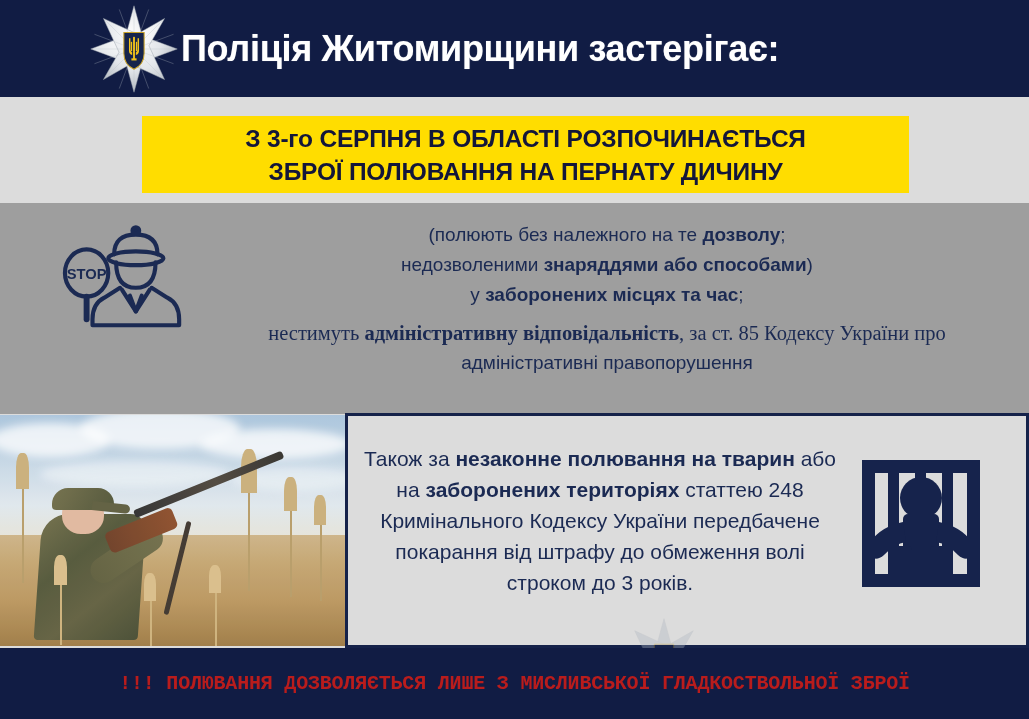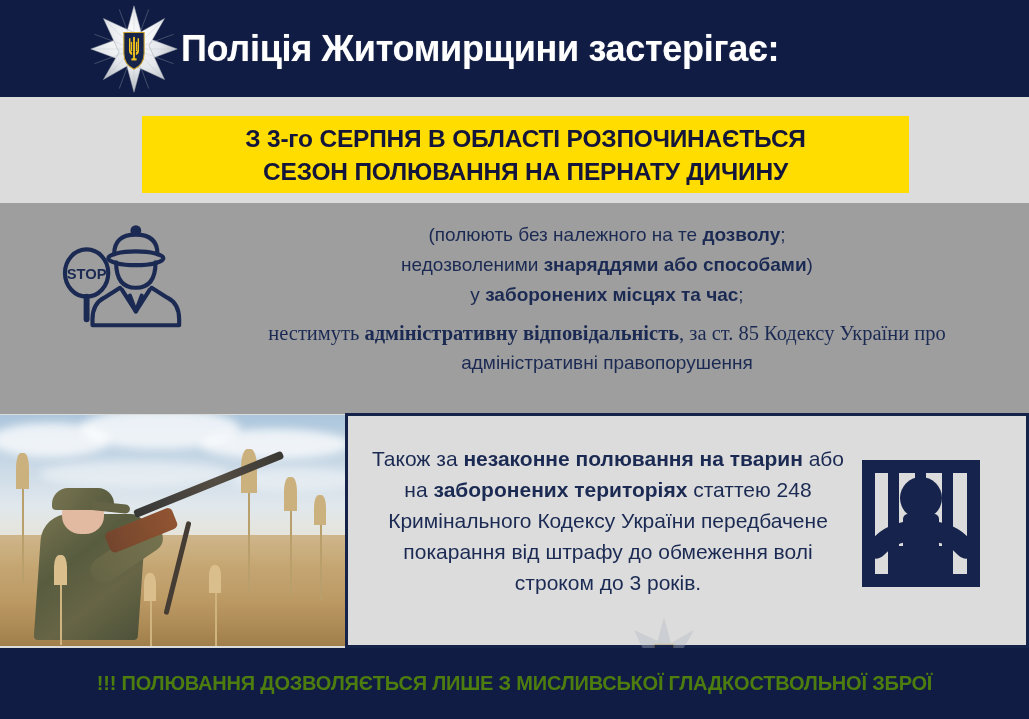--- a/index.html
+++ b/index.html
@@ -115,21 +115,21 @@
     background:#3a3028;border-radius:3px;transform:rotate(14deg);
   }
   .ph-overlay{position:absolute;inset:0;background:rgba(255,255,255,.06);}
 
   .div-v{position:absolute;left:345px;top:413px;width:3px;height:235px;background:#15224a;}
   .div-h{position:absolute;left:345px;top:413px;width:684px;height:3px;background:#15224a;}
   .div-h-bot{position:absolute;left:347px;top:645px;width:682px;height:3px;background:#15224a;}
   .div-r{position:absolute;left:1026px;top:413px;width:3px;height:235px;background:#15224a;}
 
   .right-text{
-    position:absolute;left:368px;top:443px;width:480px;
+    position:absolute;left:360px;top:443px;width:480px;
     text-align:center;color:#1b2a53;
     font-size:21px;line-height:31px;
   }
   .jail-icon{position:absolute;left:848px;top:448px;width:146px;height:146px;}
 
   
   .watermark{
     position:absolute;left:612px;top:612px;width:417px;height:107px;
     pointer-events:none;overflow:hidden;
   }
@@ -146,22 +146,22 @@
   }
 
   
   .bottom-strip{
     position:absolute;left:0;top:648px;width:1029px;height:71px;
     background:#111c44;
   }
   .bottom-text{
     position:absolute;left:0;top:648px;width:1029px;height:71px;
     display:flex;align-items:center;justify-content:center;
-    color:#4d7c0f;font-weight:bold;font-size:20px;letter-spacing:-0.2px;
-    white-space:nowrap;z-index:5;
+    color:#b91c1c;font-weight:bold;font-size:20px;letter-spacing:-0.2px;
+    white-space:nowrap;z-index:5;font-family:Liberation Mono, monospace;
   }
 </style>
 </head>
 <body>
 
 <div id="poster">
 
   <div class="header">
     <div class="badge-wrap">
       <svg viewBox="0 0 100 100" width="92" height="92">
@@ -206,21 +206,21 @@
           </g>
         </g>
       </svg>
     </div>
     <div class="header-title">Поліція Житомирщини застерігає:</div>
   </div>
 
   <div class="light-band"></div>
   <div class="yellow-banner">
     <div class="yl">З 3-го СЕРПНЯ В ОБЛАСТІ РОЗПОЧИНАЄТЬСЯ</div>
-    <div class="yl">СЕЗОН ПОЛЮВАННЯ НА ПЕРНАТУ ДИЧИНУ</div>
+    <div class="yl">ЗБРОЇ ПОЛЮВАННЯ НА ПЕРНАТУ ДИЧИНУ</div>
   </div>
 
   <div class="mid-section"></div>
 
   <div class="cop-icon">
     <svg viewBox="0 0 130 118" width="128" height="118">
       <g fill="none" stroke="#1b2a53" stroke-width="4.2" stroke-linecap="round" stroke-linejoin="round">
 
         <path d="M54,38 Q54,18 76,18 Q98,18 98,38"></path>
         <circle cx="76" cy="14" r="3.4" fill="#1b2a53"></circle>

